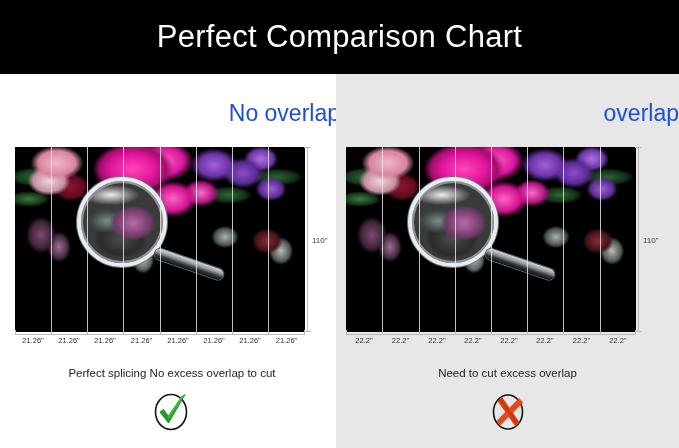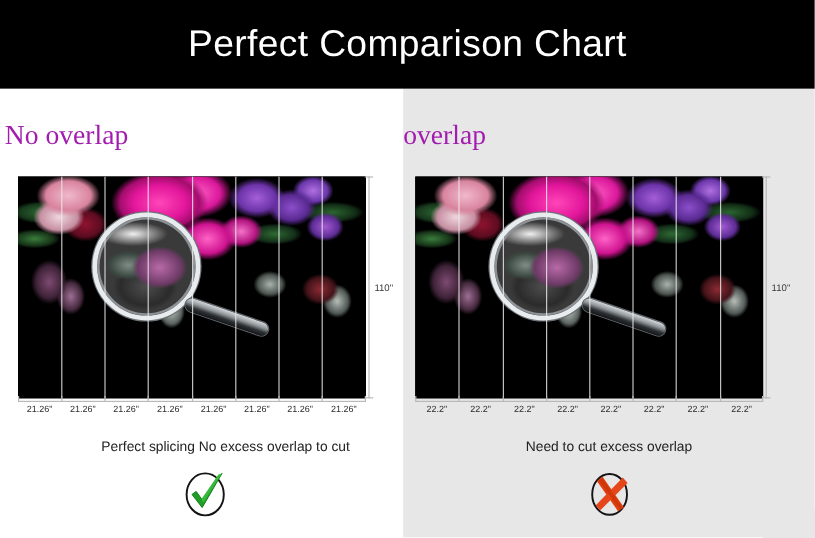--- a/index.html
+++ b/index.html
@@ -57,25 +57,24 @@
   }
   .panel-right {
     width: 343px;
     background: #e7e7e7;
   }
 
   .panel-heading {
     position: absolute;
     top: 26px;
     width: 100%;
-    text-align: left;
+    text-align: right;
     font-size: 23px;
-    color: #a21caf;
+    color: #1d4ed8;
     font-weight: 400;
-    font-family: Liberation Serif, serif;
   }
   .panel-left .panel-heading { padding-left: 4px; }
   .panel-right .panel-heading { padding-right: 6px; }
 
   
   .wall-wrap {
     position: absolute;
     top: 73px;
   }
   .panel-left .wall-wrap  { left: 15px; }
@@ -230,21 +229,21 @@
 
   
   .caption {
     position: absolute;
     top: 293px;
     width: 100%;
     text-align: center;
     font-size: 11.5px;
     color: #222222;
   }
-  .panel-left .caption  { padding-left: 20px; }
+  .panel-left .caption  { padding-left: 4px; }
   .panel-right .caption { padding-right: 6px; }
 
   .verdict {
     position: absolute;
     top: 318px;
     width: 100%;
     display: flex;
     justify-content: center;
   }
   .panel-left .verdict  { padding-left: 4px; }

